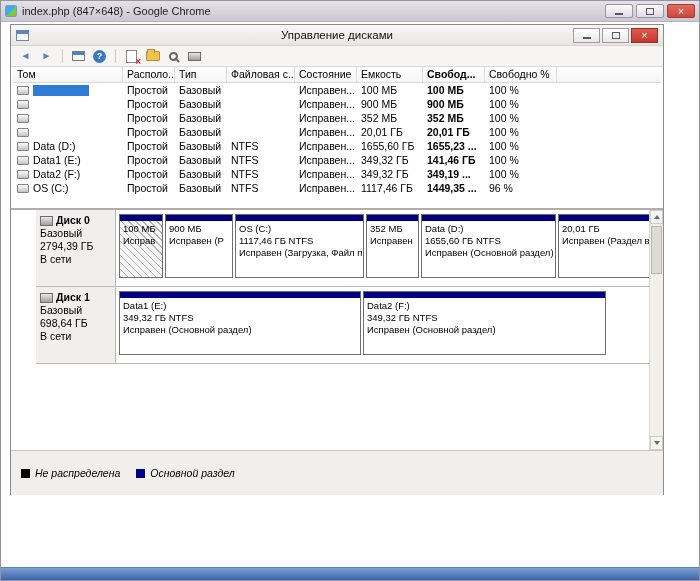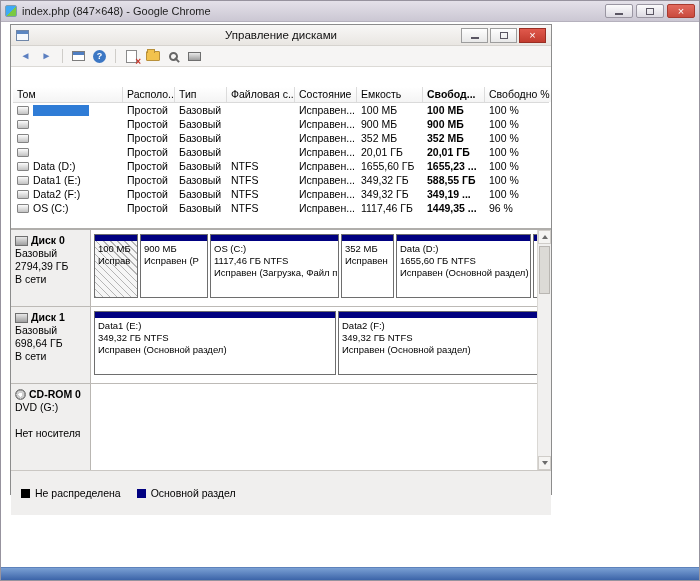--- a/index.html
+++ b/index.html
@@ -21,21 +21,21 @@
   
   .c-urlbar { height: 23px; background: linear-gradient(#f3f1f6, #e8e5ee); border-bottom: 1px solid #cfccd6; display: flex; align-items: center; padding: 0 6px; flex: 0 0 auto; }
   .url-input { flex: 1; height: 17px; background: #fff; border: 1px solid #cbc7d2; border-radius: 3px; display: flex; align-items: center; padding: 0 6px; gap: 6px; }
   .doc-ico { width: 9px; height: 11px; background: linear-gradient(#fff 0 2px, #fff 2px 3px, #c9c9c9 3px 4px, #fff 4px 5px, #c9c9c9 5px 6px, #fff 6px 7px, #c9c9c9 7px 8px, #fff 8px); border: 1px solid #9a9a9a; flex: 0 0 auto; }
   .url-text { font-size: 12px; color: #9b98a1; white-space: nowrap; overflow: hidden; }
 
   
   .c-content { flex: 1 1 auto; background: #fff; position: relative; overflow: hidden; }
 
   
-  .dm-window { position: absolute; left: 9px; top: 2px; width: 542px; height: 471px; border: 1px solid #8c8c8c; background: #fff; display: flex; flex-direction: column; font-size: 11px; color: #000; }
+  .dm-window { position: absolute; left: 9px; top: 2px; width: 654px; height: 471px; border: 1px solid #8c8c8c; background: #fff; display: flex; flex-direction: column; font-size: 11px; color: #000; }
 
   .dm-titlebar { height: 21px; flex: 0 0 auto; background: linear-gradient(#f8f7f6, #e9e6e2); border-bottom: 1px solid #d6d3cf; display: flex; align-items: center; padding: 0 5px; position: relative; }
   .dm-title { position: absolute; left: 0; right: 0; text-align: center; font-size: 11.5px; color: #111; }
   .dm-sys-icon { width: 13px; height: 11px; border: 1px solid #6f86a8; background: linear-gradient(#5a86c2 0 3px, #f4f8fd 3px); z-index: 1; }
   .dm-controls { display: flex; gap: 2px; margin-left: auto; z-index: 1; }
   .dm-btn { width: 27px; height: 15px; border: 1px solid #9d9d9d; background: linear-gradient(#fefefe, #e8e8e8); display: flex; align-items: center; justify-content: center; }
   .dm-btn.close { background: linear-gradient(#e0594c, #c23b2e); border-color: #992e23; color: #fff; font-size: 11px; line-height: 1; }
 
   .dm-menubar { height: 20px; flex: 0 0 auto; display: flex; align-items: center; padding-left: 6px; background: #f6f5f4; border-bottom: 1px solid #e4e2df; }
   .dm-menu-item { display: inline-block; padding: 2px 7px; font-size: 11px; }
@@ -49,37 +49,37 @@
   .ico-help { width: 13px; height: 13px; border-radius: 50%; background: #3c77c4; color: #fff; font-size: 9px; font-weight: bold; display: flex; align-items: center; justify-content: center; }
   .ico-page { width: 11px; height: 13px; background: #fff; border: 1px solid #8a8a8a; }
   .ico-x-overlay { position: absolute; right: -1px; bottom: -2px; color: #c43327; font-weight: bold; font-size: 10px; line-height: 1; }
   .ico-folder { width: 14px; height: 10px; background: #f2c24d; border: 1px solid #b8903a; border-radius: 1px; position: relative; }
   .ico-folder::before { content: ""; position: absolute; top: -3px; left: 0; width: 6px; height: 3px; background: #f2c24d; border: 1px solid #b8903a; border-bottom: none; }
   .ico-search { width: 9px; height: 9px; border: 2px solid #666; border-radius: 50%; position: relative; }
   .ico-search::after { content: ""; position: absolute; width: 6px; height: 2px; background: #666; right: -4px; bottom: -2px; transform: rotate(45deg); }
   .ico-drive-tb { width: 13px; height: 9px; border: 1px solid #6f6f6f; background: linear-gradient(#e8e8e8, #9f9f9f); }
 
   
-  .dm-table { height: 141px; flex: 0 0 auto; padding: 0 2px; overflow: hidden; margin-top: 20px; }
+  .dm-table { height: 141px; flex: 0 0 auto; padding: 0 2px; overflow: hidden; }
   .vt-head { display: flex; height: 16px; border-bottom: 1px solid #dadada; }
   .vt-hc { font-size: 10.5px; padding: 1px 4px; border-right: 1px solid #dcdcdc; background: linear-gradient(#ffffff, #f4f4f4); white-space: nowrap; overflow: hidden; flex: 0 0 auto; }
   .c0 { width: 110px; } .c1 { width: 52px; } .c2 { width: 52px; } .c3 { width: 68px; }
   .c4 { width: 62px; } .c5 { width: 66px; } .c6 { width: 62px; font-weight: bold; } .c7 { width: 72px; }
   .cf { flex: 1 1 auto; border-right: none; }
   .vt-row { display: flex; height: 14px; align-items: center; font-size: 10.5px; }
   .vt-c { padding: 0 4px; white-space: nowrap; overflow: hidden; flex: 0 0 auto; display: flex; align-items: center; }
   .vol-ico { width: 12px; height: 9px; border: 1px solid #848484; background: linear-gradient(#fcfcfc, #c2c2c2); border-radius: 1px; margin-right: 4px; flex: 0 0 auto; }
   .sel { width: 56px; height: 11px; display: none; }
 
   .dm-splitter { height: 2px; flex: 0 0 auto; background: #b0aeab; }
 
   
   .dm-lower { height: 240px; flex: 0 0 auto; position: relative; background: #fff; }
   .lp-rows { position: absolute; left: 0; right: 14px; top: 0; bottom: 0; overflow: hidden; }
-  .disk-row { display: flex; border-bottom: 1px solid #bdbab6; }
+  .disk-row { display: flex; border-bottom: 1px solid #bdbab6; margin-left: 25px; }
   .h77 { height: 77px; } .h86 { height: 86px; border-bottom: none; }
   .disk-info { width: 80px; flex: 0 0 auto; background: #f0efee; border-right: 1px solid #b9b6b2; padding: 4px 4px; font-size: 10.5px; line-height: 13px; overflow: hidden; }
   .disk-name { font-weight: bold; display: flex; align-items: center; gap: 3px; white-space: nowrap; }
   .ico-disk { width: 13px; height: 10px; border: 1px solid #6f6f6f; background: linear-gradient(#e8e8e8, #9f9f9f); flex: 0 0 auto; }
   .ico-cd { width: 11px; height: 11px; border-radius: 50%; border: 1px solid #777; background: radial-gradient(circle, #fff 0 2px, #cfcfcf 2px 4px, #9a9a9a 4px); flex: 0 0 auto; }
   .info-spacer { height: 13px; }
   .parts { display: flex; gap: 2px; padding: 4px 0 0 3px; overflow: hidden; }
   .part { height: 64px; border: 1px solid #6e6e6e; background: #fff; flex: 0 0 auto; overflow: hidden; }
   .part-bar { height: 6px; }
   .part-body { height: 56px; padding: 2px 3px; font-size: 9.5px; line-height: 12px; white-space: nowrap; overflow: hidden; }
@@ -87,21 +87,21 @@
 
   
   .lp-scroll { position: absolute; right: 0; top: 0; bottom: 0; width: 14px; background: #f1f0ef; border-left: 1px solid #dad8d4; }
   .sb-btn { position: absolute; left: 0; right: 0; height: 14px; background: #f5f4f2; border: 1px solid #d0cdc9; display: flex; align-items: center; justify-content: center; }
   .sb-btn.up { top: 0; } .sb-btn.down { bottom: 0; }
   .tri-up { width: 0; height: 0; border-left: 3px solid transparent; border-right: 3px solid transparent; border-bottom: 4px solid #6b6b6b; }
   .tri-down { width: 0; height: 0; border-left: 3px solid transparent; border-right: 3px solid transparent; border-top: 4px solid #6b6b6b; }
   .sb-thumb { position: absolute; top: 16px; left: 1px; right: 1px; height: 48px; background: #dcdad6; border: 1px solid #b9b6b2; }
 
   
-  .dm-legend { flex: 1 1 auto; background: #f0efee; border-top: 1px solid #cac7c3; display: flex; align-items: flex-end; gap: 16px; padding: 16px 10px; font-size: 10.5px; }
+  .dm-legend { flex: 1 1 auto; background: #f0efee; border-top: 1px solid #cac7c3; display: flex; align-items: flex-end; gap: 16px; padding: 16px 10px; font-size: 10.5px; font-style: italic; }
   .lg-item { display: flex; align-items: center; gap: 5px; }
   .lg-sq { width: 9px; height: 9px; flex: 0 0 auto; }
 
   
   .c-bottom { height: 13px; flex: 0 0 auto; background: linear-gradient(#7aa0d4, #3c64a8); border-top: 1px solid #5d82bb; }
 </style>
 </head>
 <body>
 
 <div class="chrome-window">
@@ -255,21 +255,21 @@
             <div class="vt-row">
     <div class="vt-c c0">
                 <span class="vol-ico"></span>
                 <span class="vol-name">Data1 (E:)</span>
               </div>
     <div class="vt-c c1">Простой</div>
     <div class="vt-c c2">Базовый</div>
     <div class="vt-c c3">NTFS</div>
     <div class="vt-c c4">Исправен...</div>
     <div class="vt-c c5">349,32 ГБ</div>
-    <div class="vt-c c6">588,55 ГБ</div>
+    <div class="vt-c c6">141,46 ГБ</div>
     <div class="vt-c c7">100 %</div>
   </div>
             <div class="vt-row">
     <div class="vt-c c0">
                 <span class="vol-ico"></span>
                 <span class="vol-name">Data2 (F:)</span>
               </div>
     <div class="vt-c c1">Простой</div>
     <div class="vt-c c2">Базовый</div>
     <div class="vt-c c3">NTFS</div>
@@ -380,32 +380,20 @@
                   <div class="part-bar" style="background: rgb(0, 0, 128);"></div>
                   <div class="part-body">
                     <div>Data2 (F:)</div>
                     <div>349,32 ГБ NTFS</div>
                     <div>Исправен (Основной раздел)</div>
                   </div>
                 </div>
               </div>
           </div>
 
-          <div class="disk-row h86">
-            <div class="disk-info">
-              <div class="disk-name">
-                  <span class="ico-cd"></span>
-                  <span>CD-ROM 0</span>
-                </div>
-              <div>DVD (G:)</div>
-              <div class="info-spacer"></div>
-              <div>Нет носителя</div>
-            </div>
-            <div class="parts"></div>
-          </div>
 
         </div>
 
         <div class="lp-scroll">
           <div class="sb-btn up">
               <span class="tri-up"></span>
             </div>
           <div class="sb-thumb"></div>
           <div class="sb-btn down">
               <span class="tri-down"></span>

